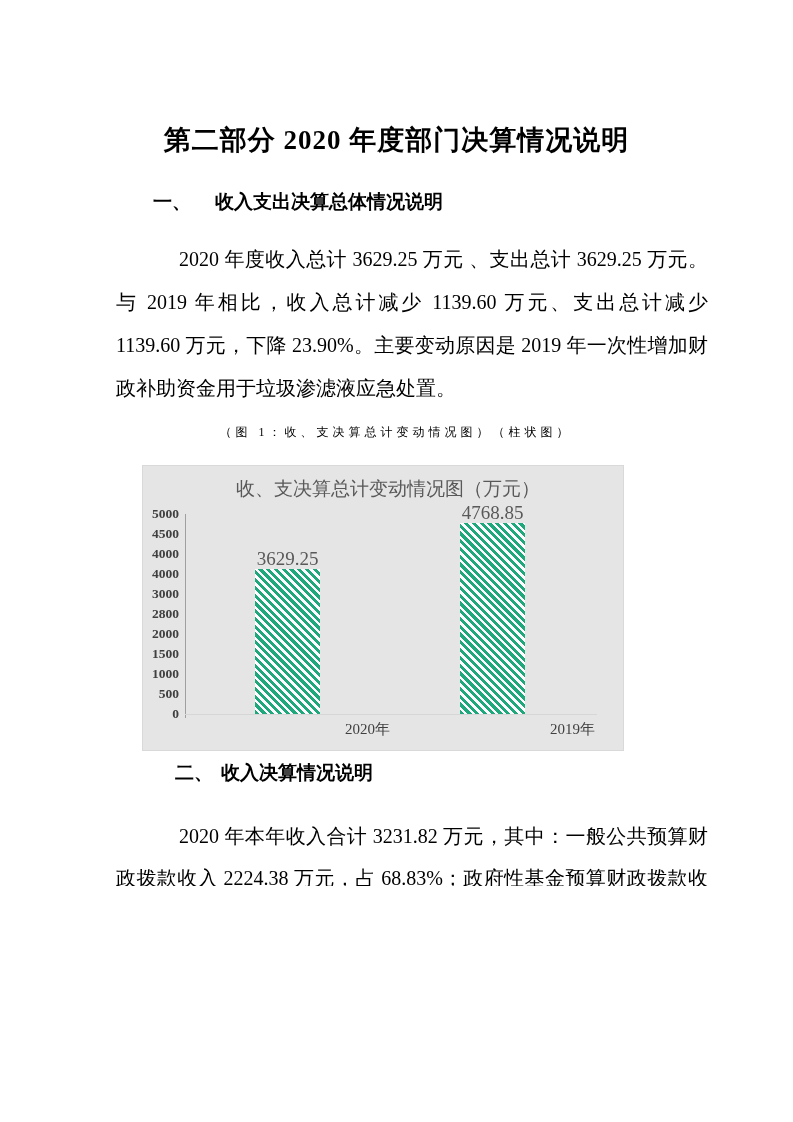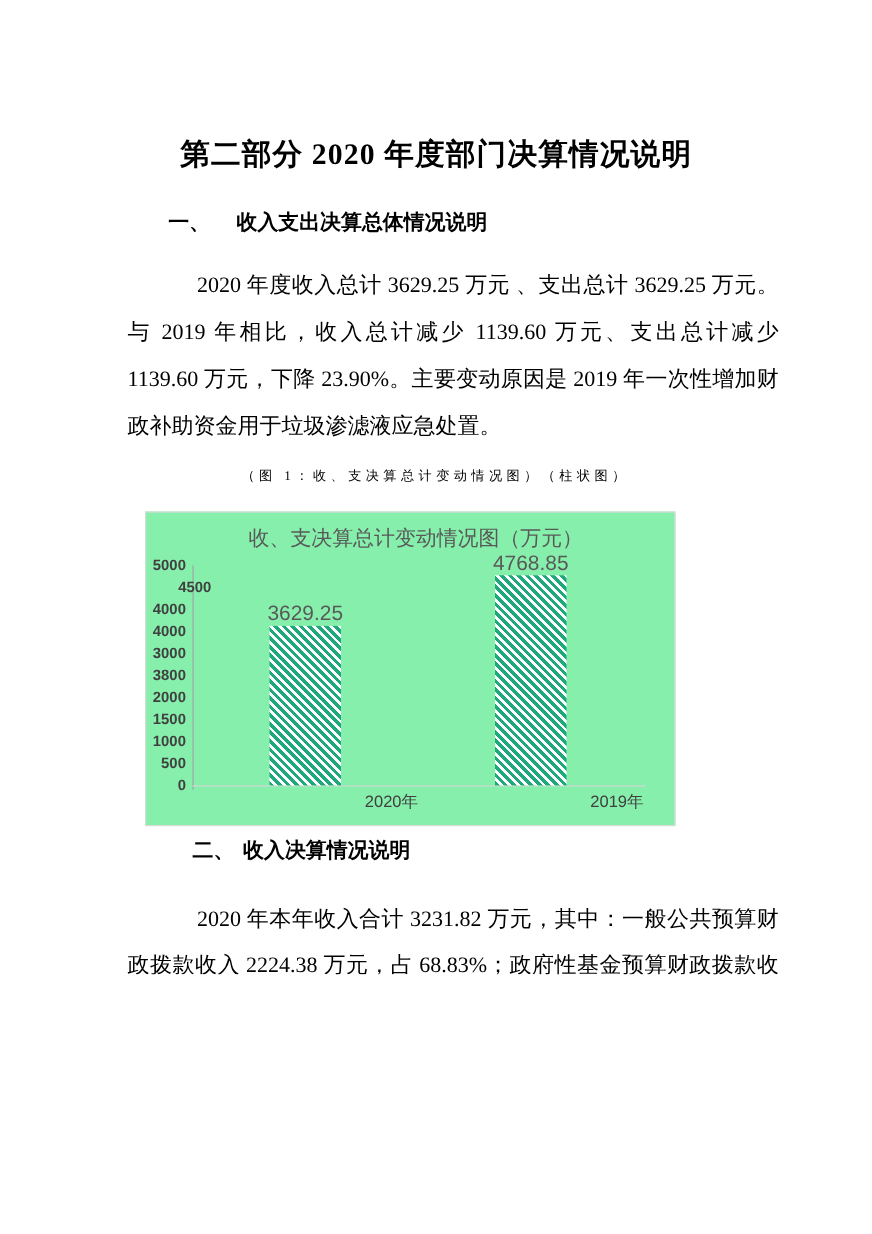--- a/index.html
+++ b/index.html
@@ -55,28 +55,28 @@
     width: 592px;
     text-align: center;
     font-size: 12px;
     letter-spacing: 4px;
     white-space: nowrap;
     color: #000000;
   }
   
   .chart {
     position: absolute;
-    left: 132px;
+    left: 142px;
     top: 465px;
     width: 482px;
     height: 286px;
-    background: #86efac;
+    background: #e5e5e5;
     border: 1px solid #d9d9d9;
     box-sizing: border-box;
-    font-family: Liberation Sans, sans-serif;
+    font-family: Liberation Serif, serif;
   }
   .chart-title {
     position: absolute;
     top: 10px;
     left: 30px;
     width: 430px;
     text-align: center;
     font-size: 19px;
     color: #595959;
     white-space: nowrap;
@@ -172,25 +172,25 @@
   <p class="body-para p1">2020 年度收入总计 3629.25 万元 、支出总计 3629.25 万元。与 2019 年相比，收入总计减少 1139.60 万元、支出总计减少 1139.60 万元，下降 23.90%。主要变动原因是 2019 年一次性增加财政补助资金用于垃圾渗滤液应急处置。</p>
 
   <div class="figure-caption">（图 1：收、支决算总计变动情况图）（柱状图）</div>
 
   <div class="chart">
     <div class="chart-title">收、支决算总计变动情况图（万元）</div>
     <div class="y-axis-line"></div>
     <div class="x-axis-line"></div>
     <div id="y-axis">
         <div class="y-tick" style="top: 40px;">5000</div>
-        <div class="y-tick" style="top: 60px; margin-left: 23px;">4500</div>
+        <div class="y-tick" style="top: 60px;">4500</div>
         <div class="y-tick" style="top: 80px;">4000</div>
         <div class="y-tick" style="top: 100px;">4000</div>
         <div class="y-tick" style="top: 120px;">3000</div>
-        <div class="y-tick" style="top: 140px;">3800</div>
+        <div class="y-tick" style="top: 140px;">2800</div>
         <div class="y-tick" style="top: 160px;">2000</div>
         <div class="y-tick" style="top: 180px;">1500</div>
         <div class="y-tick" style="top: 200px;">1000</div>
         <div class="y-tick" style="top: 220px;">500</div>
         <div class="y-tick" style="top: 240px;">0</div>
       </div>
     <div class="plot" id="plot">
         <div class="bar-slot">
           <div class="bar" style="height: 145.17px;">
             <div class="bar-value-label">3629.25</div>

